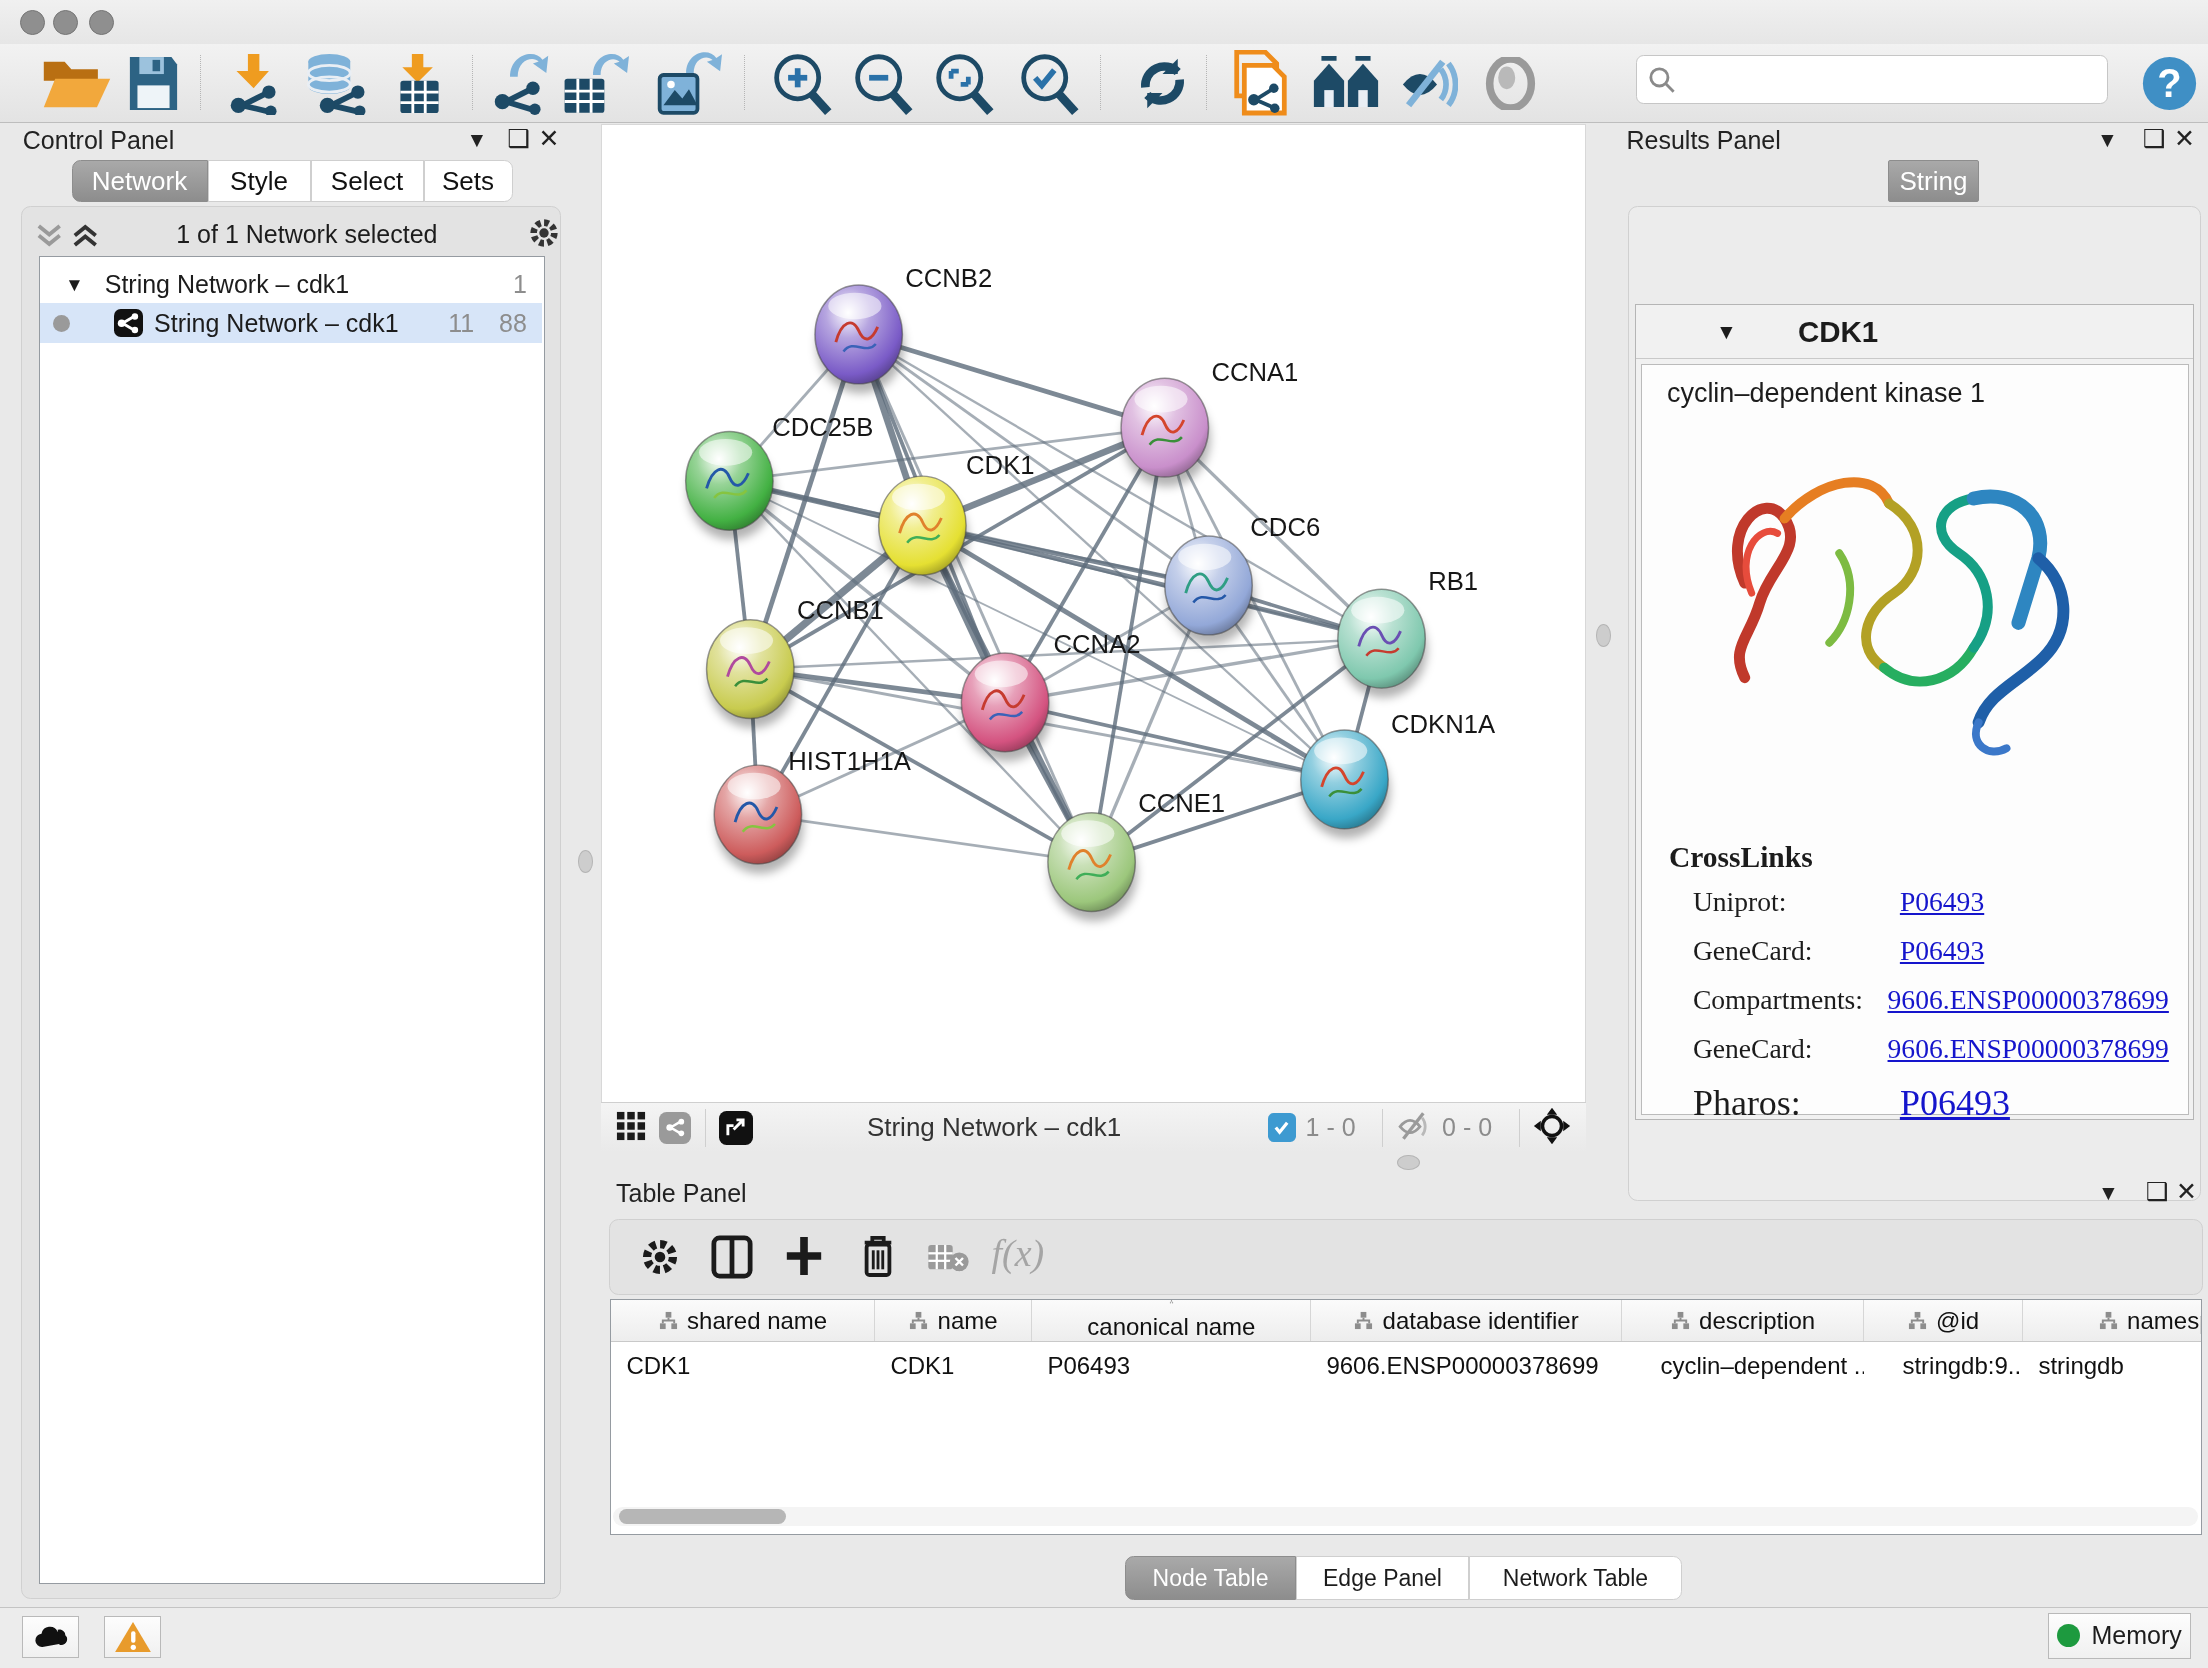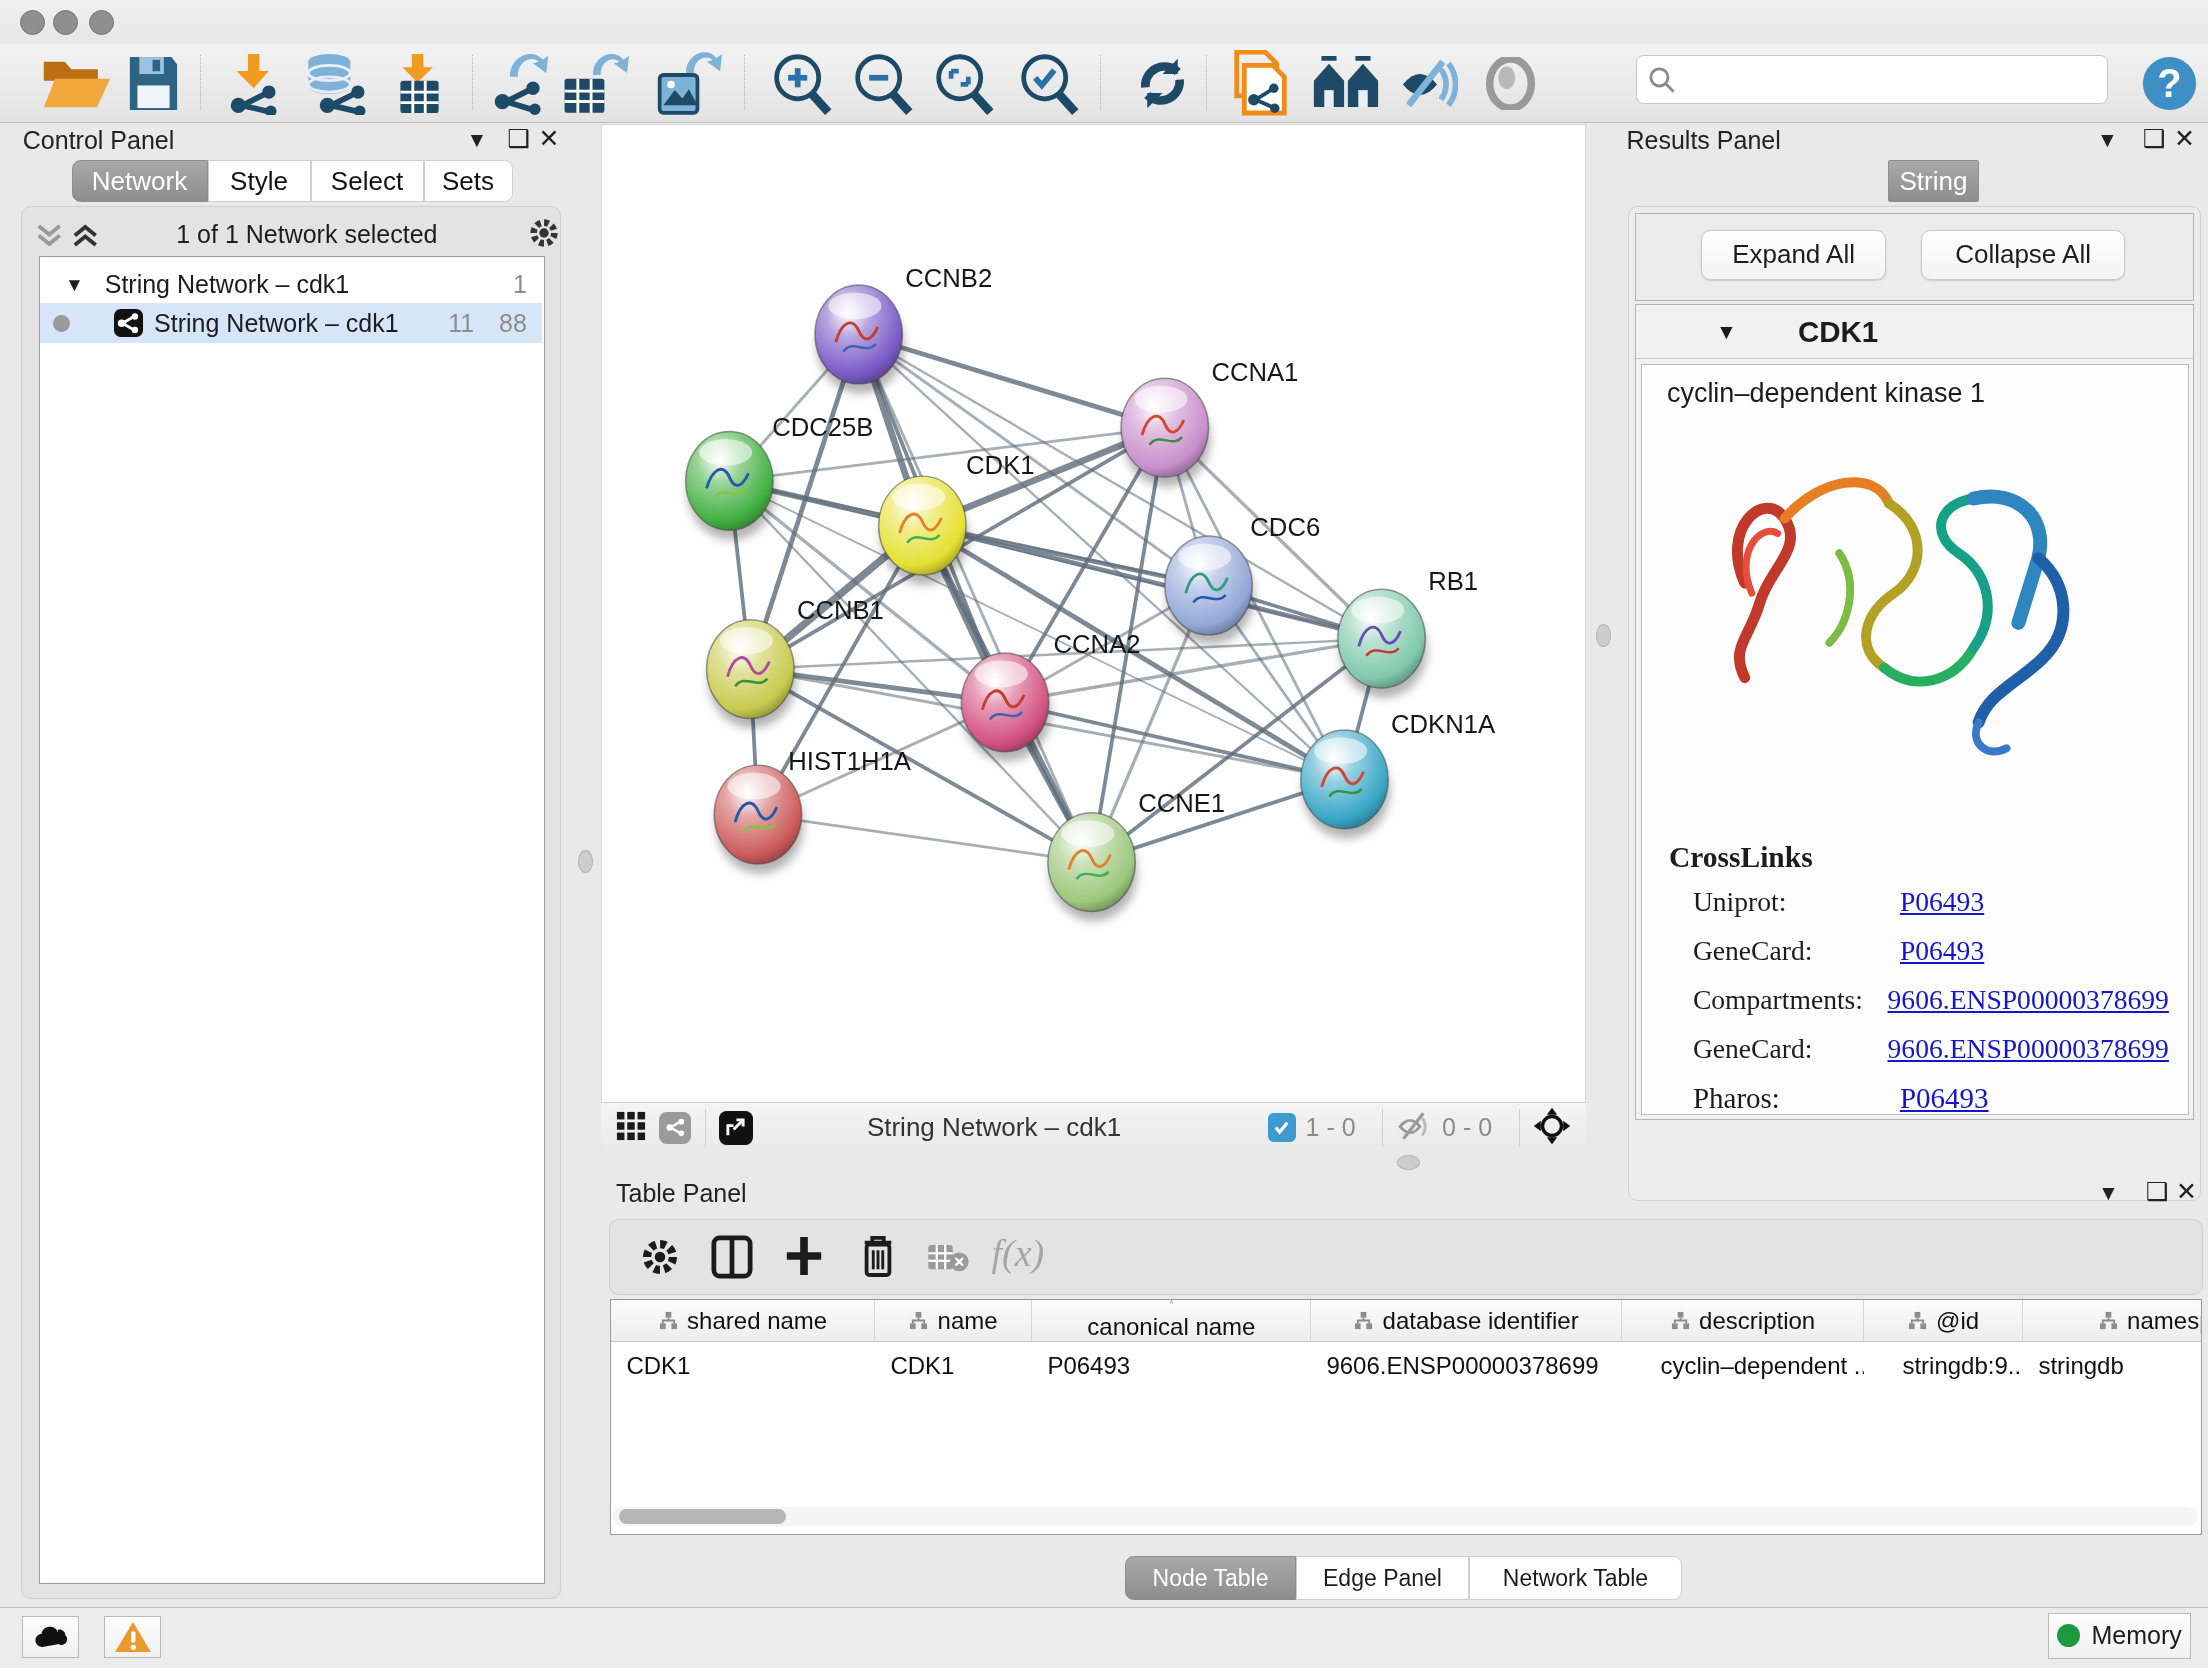--- a/index.html
+++ b/index.html
@@ -580,24 +580,20 @@
 
 <div class="abs" style="left:1617px;top:124px;width:592px;height:1056px">
   <div class="abs panel-title" style="left:9.5px;top:1.9px">Results Panel</div>
   <div class="abs panel-ctl" style="left:480px;top:3.8px;font-size:21px">▼</div>
   <div class="abs panel-ctl" style="left:526px;top:0px">❑</div>
   <div class="abs panel-ctl" style="left:557px;top:0px;font-weight:bold">✕</div>
 
   <div class="abs segtab sel" style="left:271px;top:36px;width:91px;border-radius:2px">String</div>
 
   <div class="abs groupbox" style="left:11.4px;top:82px;width:571px;height:993px;background:#ececec">
-    <div class="abs" style="left:5.7px;top:5.7px;width:557px;height:86px;border:1px solid #b5b5b5;background:#ececec">
-      <div class="abs button" style="left:65px;top:16px;width:183px;height:48px">Expand All</div>
-      <div class="abs button" style="left:285px;top:16px;width:202px;height:48px">Collapse All</div>
-    </div>
 
     <div class="abs" style="left:5.7px;top:97px;width:557px;height:814px;border:1px solid #b5b5b5;background:#f1f1f1">
       <div class="abs" style="left:0;top:0;width:557px;height:53px;border-bottom:1px solid #c9c9c9;display:flex;align-items:center">
         <span style="margin-left:80px;font-size:21px">▼</span>
         <span style="margin-left:61px;font-size:29.5px;font-weight:bold">CDK1</span>
       </div>
       <div class="abs whitebox" style="left:4.8px;top:59px;width:546px;height:749px;border-color:#bbb;background:#fdfdfd">
         <div class="abs" style="left:25px;top:13.3px;font-size:27px">cyclin–dependent kinase 1</div>
         <svg class="abs" style="left:48px;top:67px" width="418" height="342" viewBox="0 0 420 340">
           <g fill="none" stroke-linecap="round">
@@ -624,21 +620,21 @@
               <span class="xlink">P06493</span>
             </div>
             <div class="serif" style="display: flex; margin-bottom: 17px; font-size: 27.6px;">
               <span style="width: 207px;">Compartments:</span>
               <span class="xlink">9606.ENSP00000378699</span>
             </div>
             <div class="serif" style="display: flex; margin-bottom: 17px; font-size: 27.6px;">
               <span style="width: 207px;">GeneCard:</span>
               <span class="xlink">9606.ENSP00000378699</span>
             </div>
-            <div class="serif" style="display: flex; margin-bottom: 17px; font-size: 29px;">
+            <div class="serif" style="display: flex; margin-bottom: 17px; font-size: 36px;">
               <span style="width: 207px;">Pharos:</span>
               <span class="xlink">P06493</span>
             </div>
           </div>
       </div>
     </div>
   </div>
 </div>
 
 <div class="abs" style="left:599px;top:1179px;width:1609px;height:428px">

